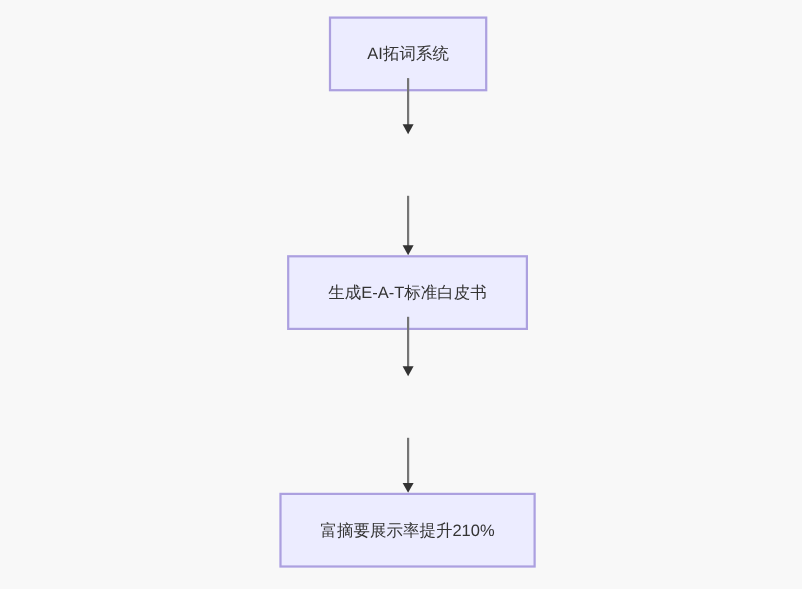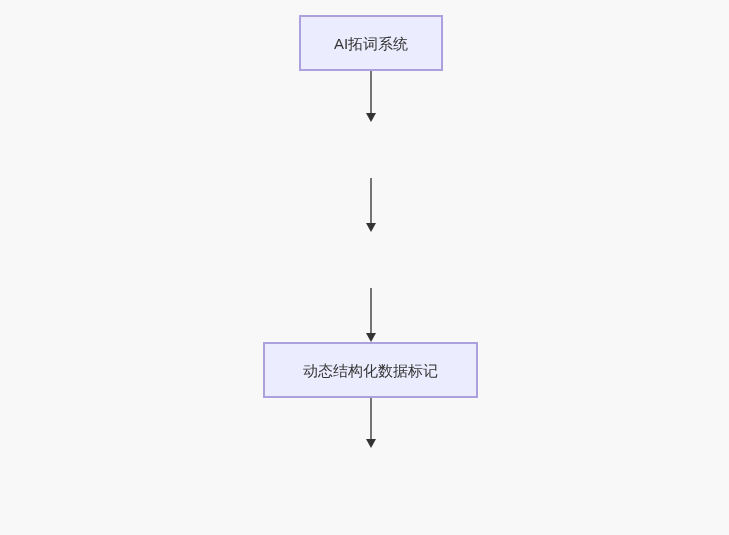--- a/index.html
+++ b/index.html
@@ -18,21 +18,21 @@
     position: absolute;
     background: #ececff;
     border: 2px solid #aca0df;
     color: #333333;
     font-size: 15px;
     line-height: 1;
     display: flex;
     align-items: center;
     justify-content: center;
     text-align: center;
-    height: 56px;
+    height: 68px;
   }
   .node-1 { left: 299px; top: 15px;  width: 144px; }
   .node-2 { left: 274px; top: 122px; width: 193px; }
   .node-3 { left: 261px; top: 232px; width: 219px; }
   .node-4 { left: 263px; top: 342px; width: 215px; }
   .node-5 { left: 254px; top: 448px; width: 233px; }
 
   .arrow {
     position: absolute;
     left: 364px;
@@ -75,29 +75,32 @@
     <div class="shaft"></div>
     <div class="head"></div>
   </div>
 
 
   <div class="arrow arrow-2">
     <div class="shaft"></div>
     <div class="head"></div>
   </div>
 
+  <div class="node node-3">
+    <span>生成E-A-T标准白皮书</span>
+  </div>
 
   <div class="arrow arrow-3">
     <div class="shaft"></div>
     <div class="head"></div>
   </div>
 
-  <div class="node node-4">
-    <span>动态结构化数据标记</span>
-  </div>
 
   <div class="arrow arrow-4">
     <div class="shaft"></div>
     <div class="head"></div>
   </div>
 
+  <div class="node node-5">
+    <span>富摘要展示率提升210%</span>
+  </div>
 
 </div>
 
 </body></html>

